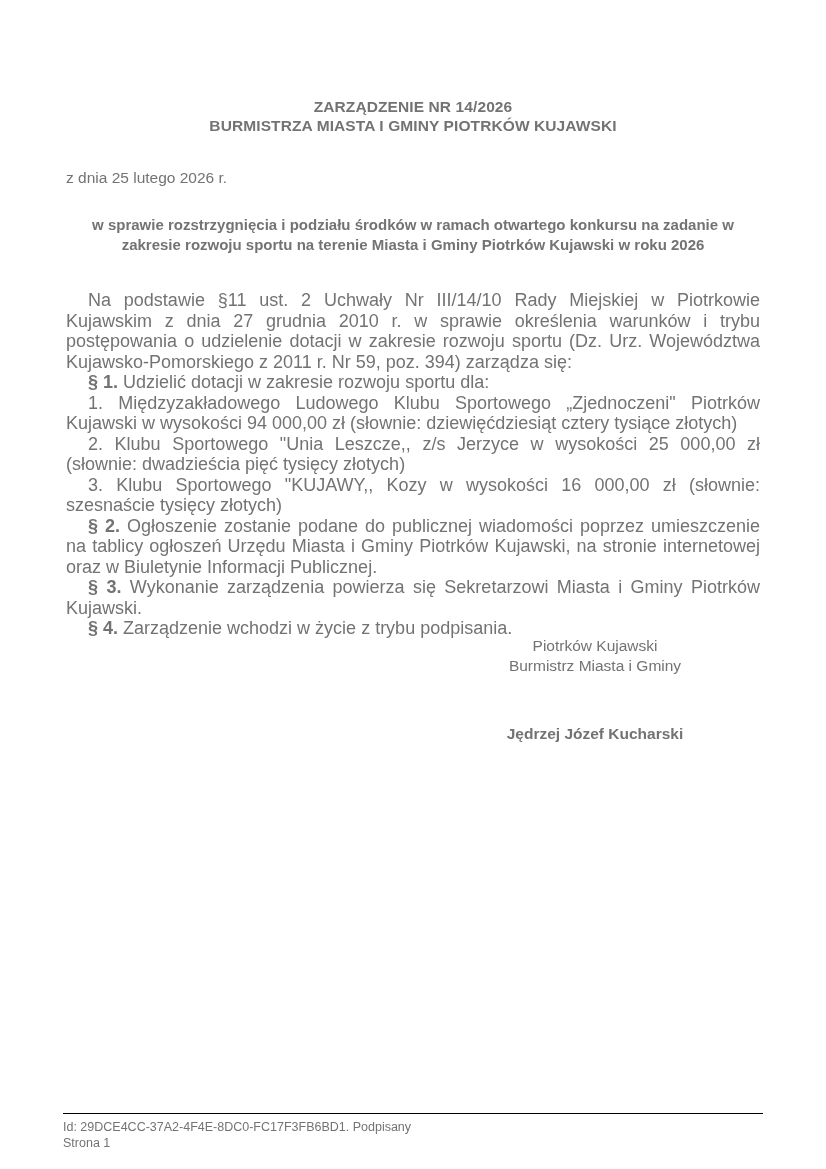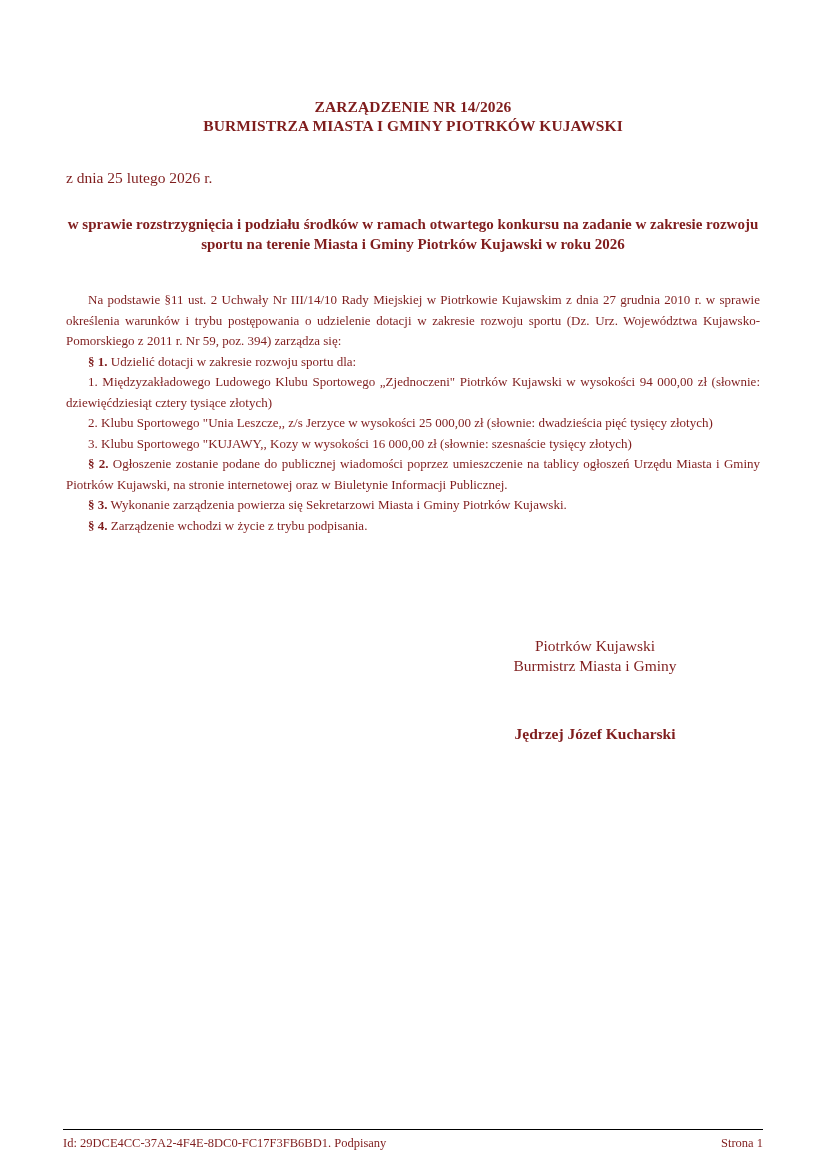--- a/index.html
+++ b/index.html
@@ -7,22 +7,22 @@
     margin: 0;
     padding: 0;
     background: #ffffff;
   }
   .page {
     position: relative;
     width: 826px;
     height: 1169px;
     margin: 0 auto;
     background: #ffffff;
-    font-family: Liberation Serif, serif;
-    color: #7f1d1d;
+    font-family: Liberation Sans, sans-serif;
+    color: #737373;
     box-sizing: border-box;
     overflow: hidden;
   }
 
   
   .content {
     position: absolute;
     left: 66px;
     top: 0;
     width: 694px;   
@@ -60,21 +60,21 @@
   }
 
   
   .body-block {
     padding-top: 36px;
   }
   p.para {
     margin: 0 0 0 0;
     text-align: justify;
     text-align-last: left;
-    font-size: 13px;
+    font-size: 18px;
     line-height: 20.5px;
     text-indent: 22px;
     hyphens: none;
   }
   p.para + p.para {
   }
   .sec {
     font-weight: bold;
   }
 
@@ -104,20 +104,21 @@
     left: 63px;
     right: 63px;
     bottom: 18px;
     border-top: 1px solid #000000;
     padding-top: 5px;
     display: flex;
     justify-content: space-between;
     align-items: baseline;
     font-size: 12.5px;
     line-height: 16px;
+    flex-direction: column;
   }
   .footer .doc-id {
     white-space: nowrap;
   }
   .footer .page-no {
     white-space: nowrap;
   }
 </style>
 </head>
 <body>

